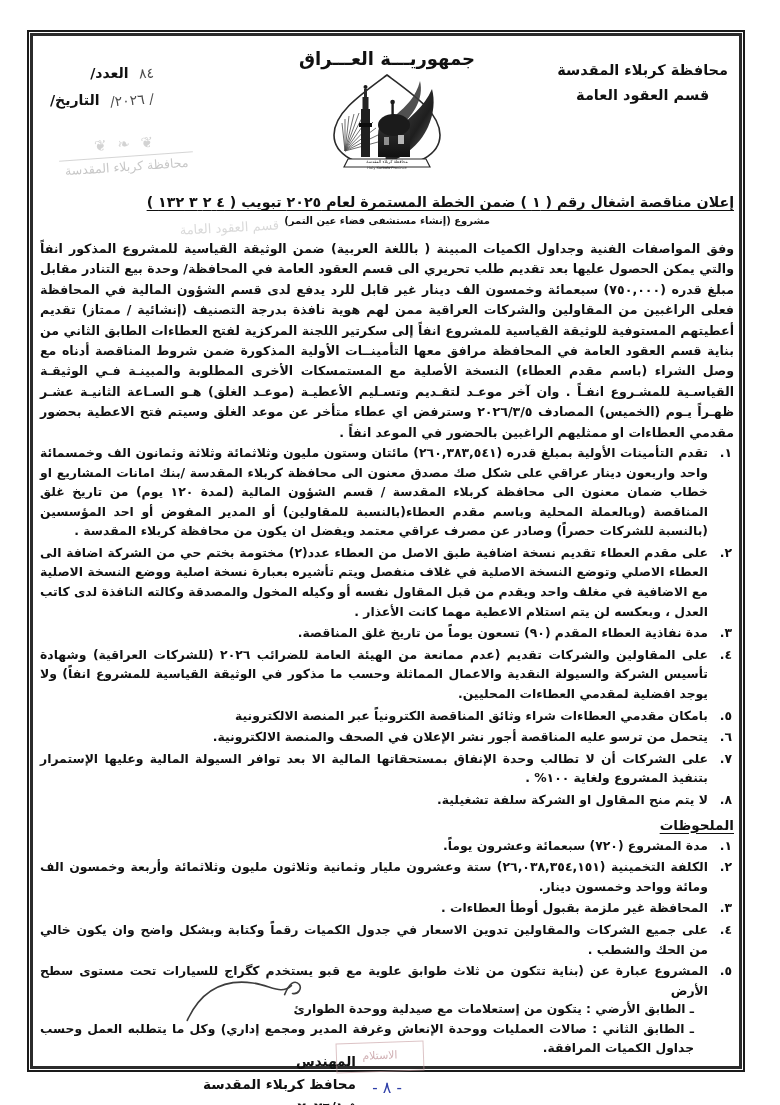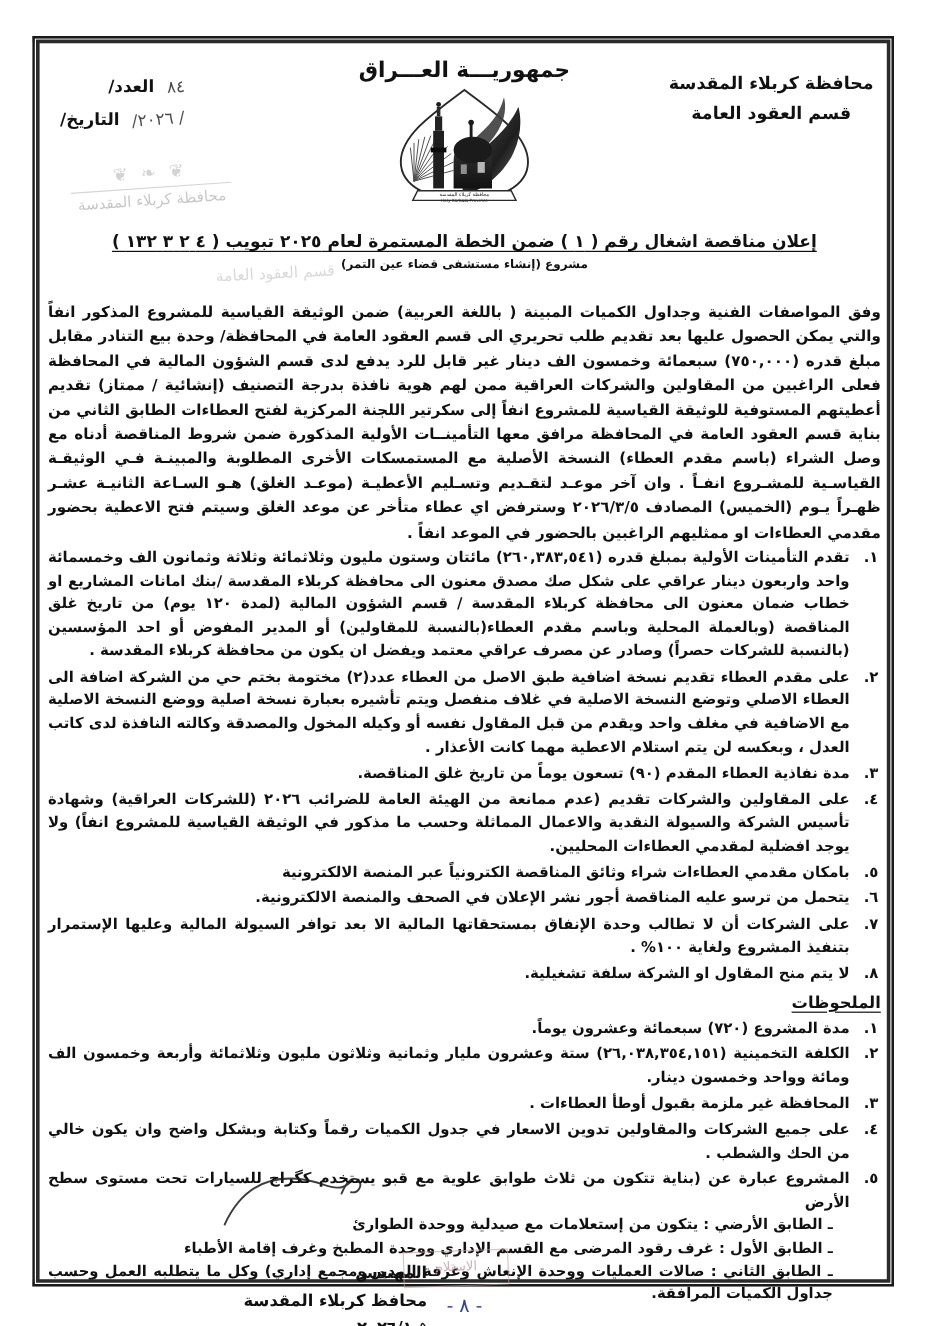--- a/index.html
+++ b/index.html
@@ -80,35 +80,35 @@
   .stamp .s-line{border-top:1px solid #b3b3b3;margin:2px 8px;}
   .stamp .curl{font-size:15px;letter-spacing:3px;color:#b0b0b0;}
   .stamp2{
     position:absolute;left:120px;top:178px;
     width:140px;height:40px;opacity:.33;color:#8e8e8e;
     font-size:13px;text-align:center;transform:rotate(-3deg);
     font-family:"DejaVu Serif","Liberation Serif",serif;
   }
   
   .title-line{
-    text-align:center;font-weight:bold;font-size:14.2px;
+    font-weight:bold;font-size:14.2px;
     margin-top:2px;position:relative;z-index:2;
   }
   .title-line u{text-decoration:underline;text-underline-offset:3px;}
   .subtitle{
     text-align:center;font-size:13.6px;font-weight:bold;margin-top:5px;
     letter-spacing:.4px;
   }
   .project{
     text-align:center;font-size:10px;font-weight:bold;margin-top:5px;
   }
   
   .para{
     font-size:12.6px;line-height:1.62;text-align:justify;
-    margin-top:24px;font-weight:bold;
+    margin-top:13px;font-weight:bold;
   }
   .section-head{
     font-size:13.6px;font-weight:bold;text-decoration:underline;
     text-underline-offset:3px;margin:7px 0 3px;
   }
   ol.list{
     margin:0;padding:0 22px 0 0;list-style:none;counter-reset:li;
   }
   ol.list>li{
     counter-increment:li;position:relative;
@@ -265,21 +265,20 @@
 
   <div class="section-head">الملحوظات</div>
   <ol class="list">
     <li>مدة المشروع (٧٢٠) سبعمائة وعشرون يوماً.</li>
     <li>الكلفة التخمينية (٢٦,٠٣٨,٣٥٤,١٥١) ستة وعشرون مليار وثمانية وثلاثون مليون وثلاثمائة وأربعة وخمسون الف ومائة وواحد وخمسون دينار.</li>
     <li>المحافظة غير ملزمة بقبول أوطأ العطاءات .</li>
     <li>على جميع الشركات والمقاولين تدوين الاسعار في جدول الكميات رقماً وكتابة وبشكل واضح  وان يكون خالي من الحك والشطب .</li>
     <li>
       <span>المشروع عبارة عن (بناية تتكون من ثلاث طوابق علوية مع قبو يستخدم كگراج للسيارات تحت مستوى سطح الأرض</span>
       <span class="sub">ـ الطابق الأرضي : يتكون من إستعلامات مع صيدلية ووحدة الطوارئ</span>
-      <span class="sub">ـ الطابق الأول : غرف رقود المرضى مع القسم الإداري ووحدة المطبخ وغرف إقامة الأطباء</span>
       <span class="sub">ـ الطابق الثاني : صالات العمليات ووحدة الإنعاش وغرفة المدير ومجمع إداري) وكل ما يتطلبه العمل وحسب جداول الكميات المرافقة.</span>
     </li>
 
   </ol>
 
   <div class="sig-mark">
     <svg viewBox="0 0 150 44" width="150" height="44" aria-hidden="true">
       <path d="M4 38 C22 10 46 2 74 10 C92 15 100 26 112 18" fill="none" stroke="#1c1c1c" stroke-width="1.6" stroke-linecap="round"></path>
       <path d="M104 26 C110 16 116 12 120 18 C122 22 118 28 112 26" fill="none" stroke="#1c1c1c" stroke-width="1.6" stroke-linecap="round"></path>
     </svg>

